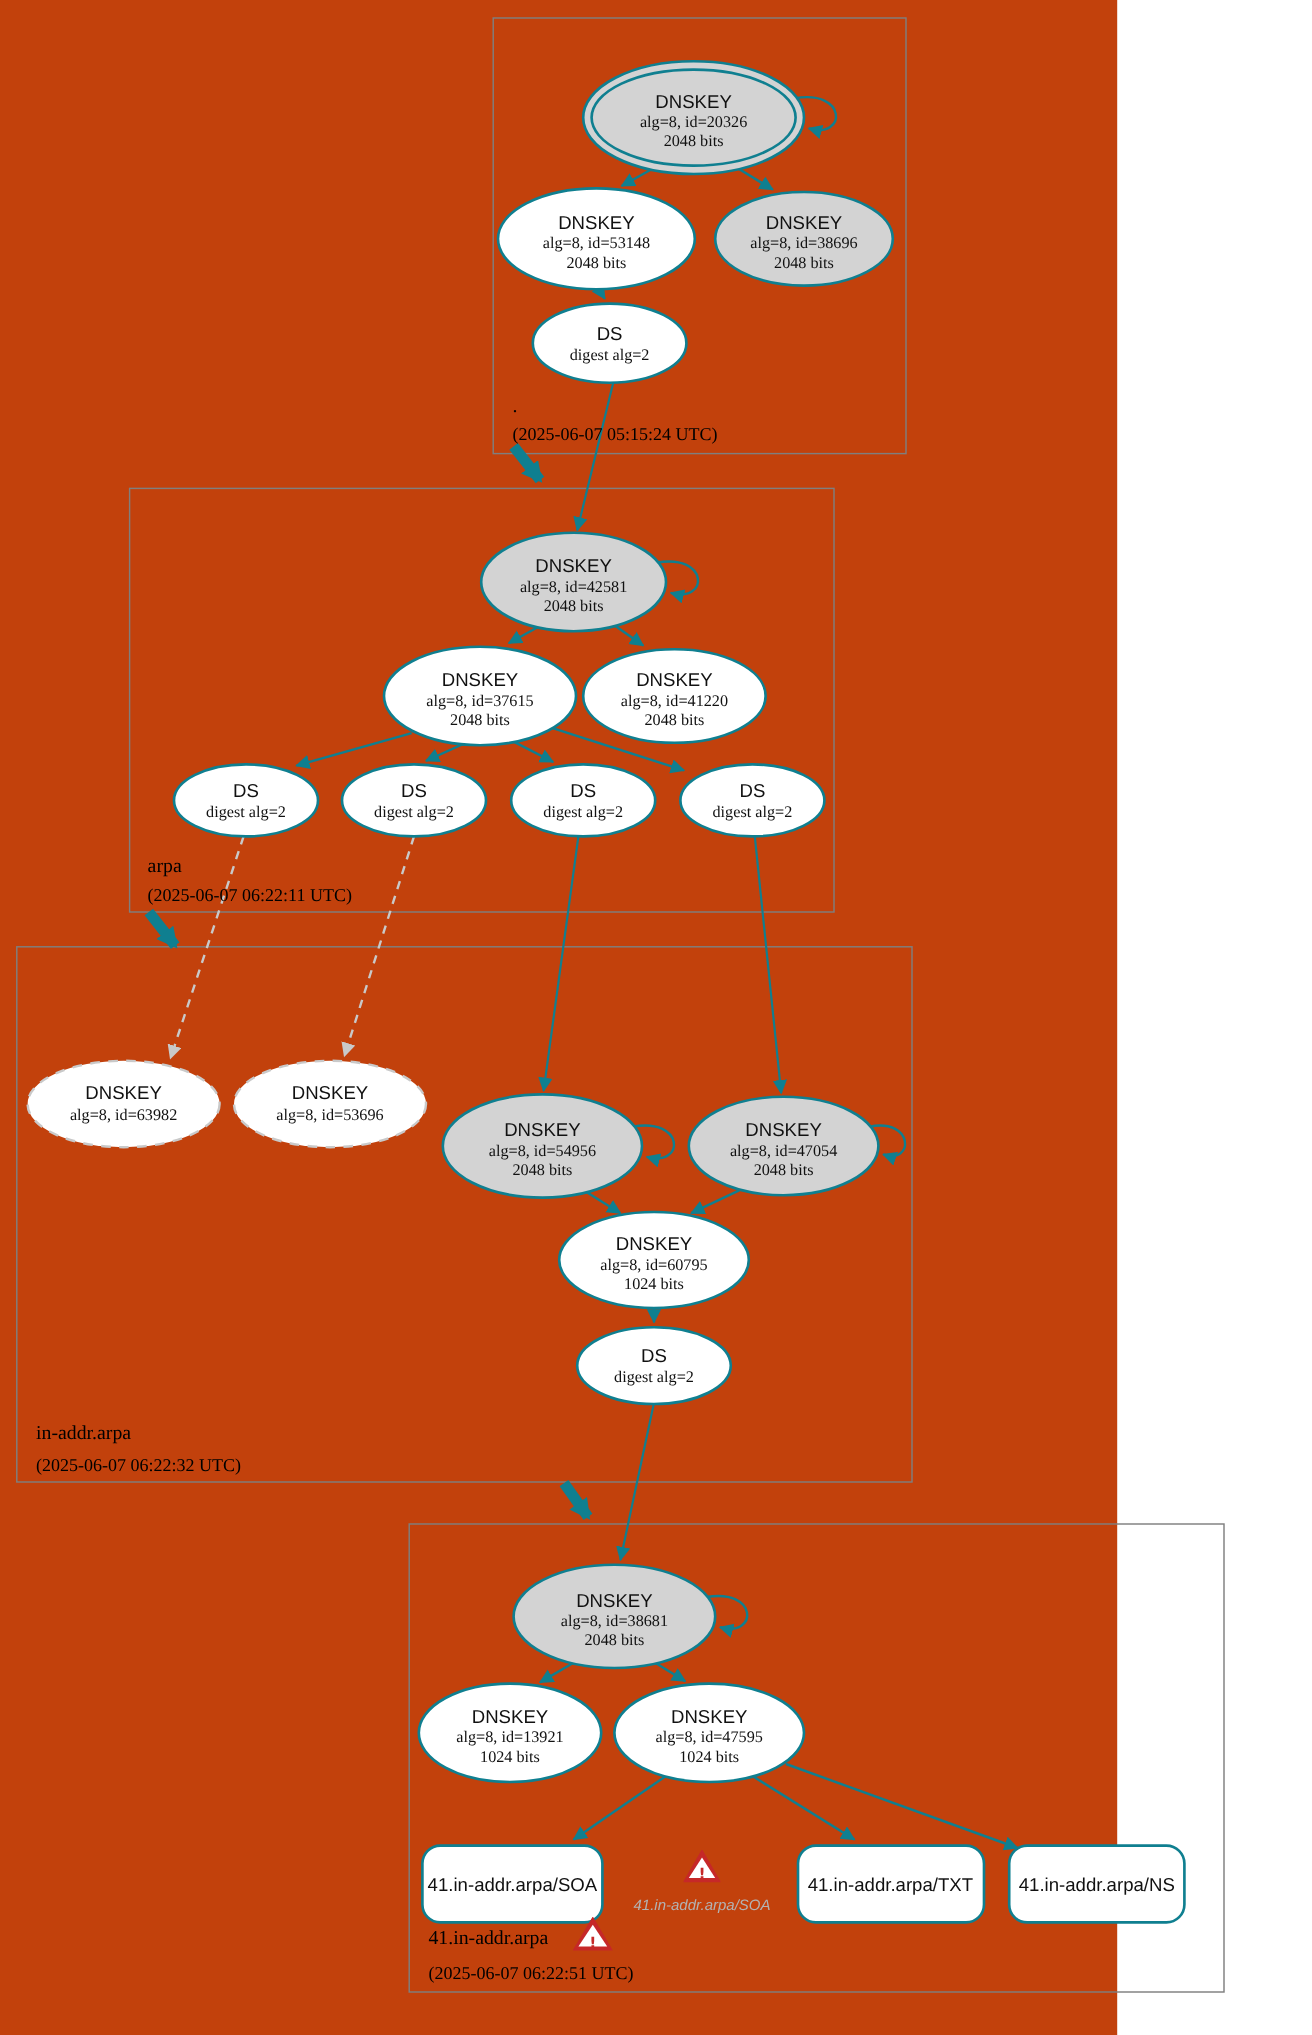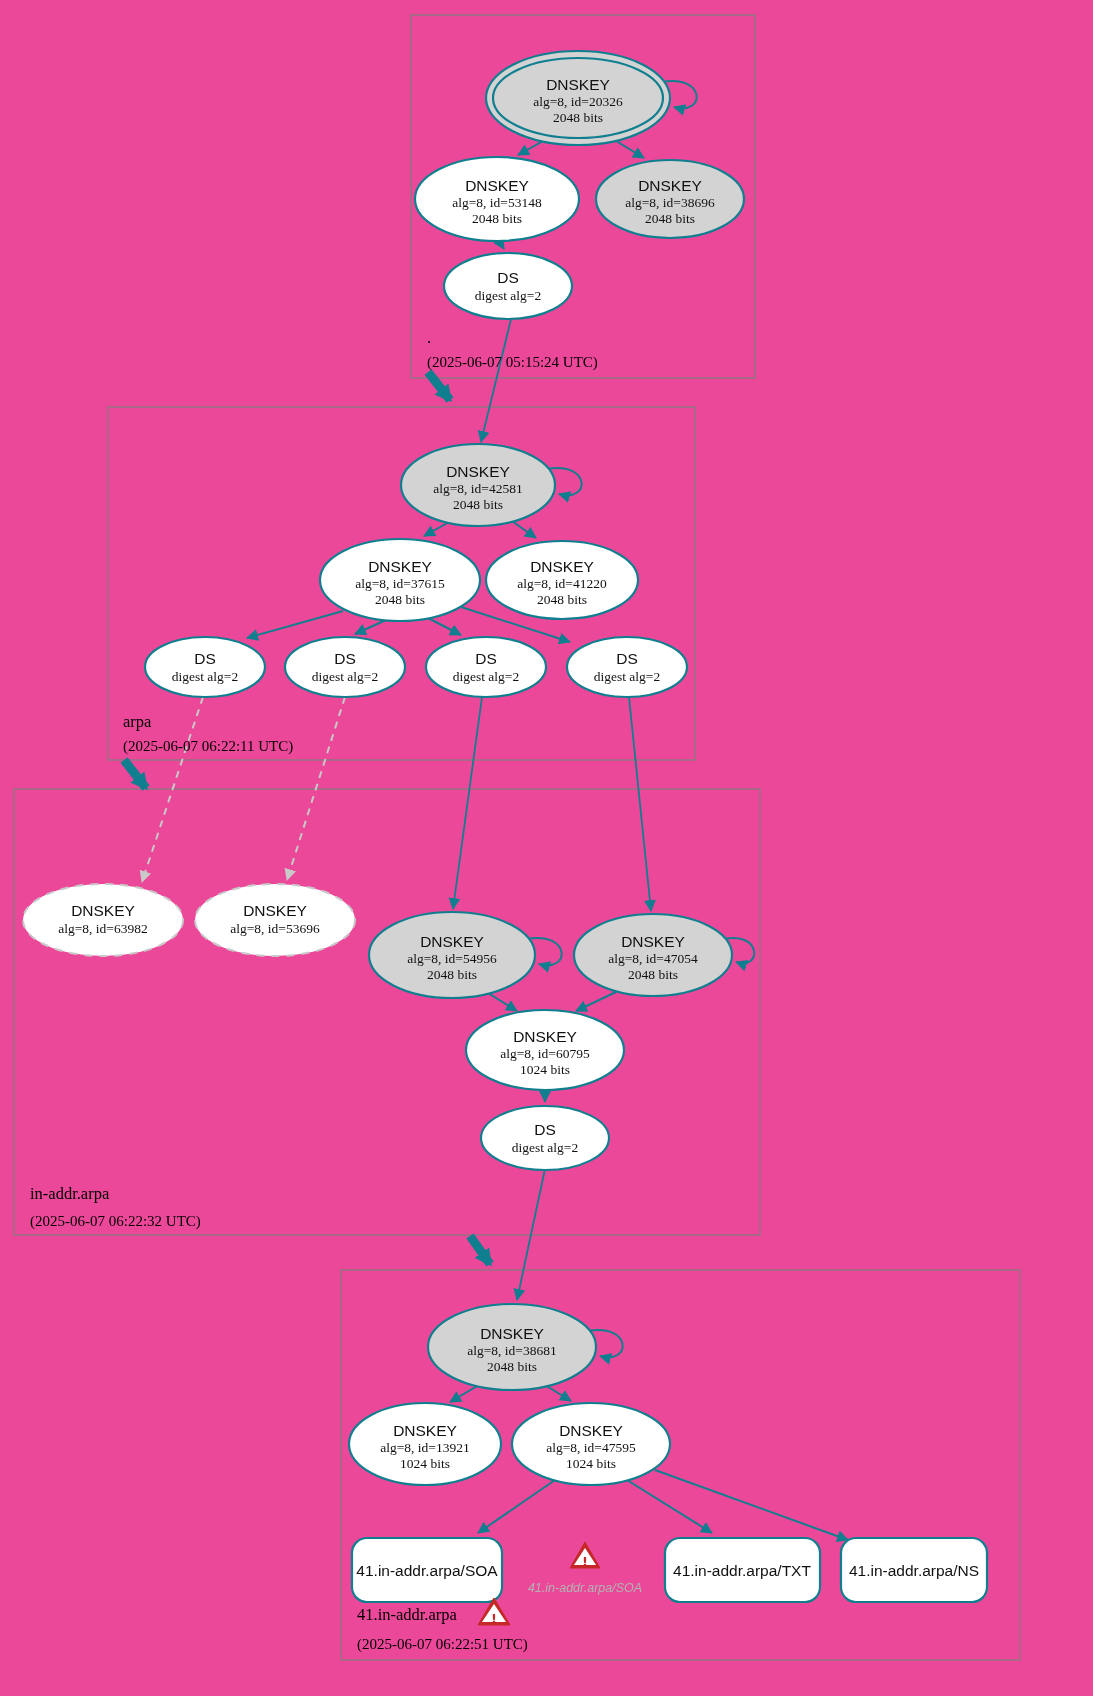--- a/index.html
+++ b/index.html
@@ -1,16 +1,16 @@
 <!DOCTYPE html>
 <html><head>
 <meta charset="utf-8">
 <style>
   html,body{margin:0;padding:0;background:#ffffff;}
-  .stage{position:relative;width:1093px;height:1696px;background:#ec4899;text-decoration:underline;}
+  .stage{position:relative;width:931px;height:1696px;background:#c2410c;text-decoration:underline;}
   svg{display:block;}
   .zone-box{fill:none;stroke:#7f7f7f;stroke-width:1.2;}
   .node-title{font-family:"Liberation Sans",sans-serif;font-size:15.5px;fill:#111;text-anchor:middle;}
   .node-detail{font-family:"Liberation Serif",serif;font-size:13.5px;fill:#111;text-anchor:middle;}
   .zone-name{font-family:"Liberation Serif",serif;font-size:16.5px;fill:#000;text-anchor:start;}
   .zone-ts{font-family:"Liberation Serif",serif;font-size:15px;fill:#000;text-anchor:start;}
   .edge{stroke:#0f7f90;stroke-width:2;fill:none;}
   .edge-thin{stroke:#0f7f90;stroke-width:1.8;fill:none;}
   .edge-dashed{stroke:#c9c9c9;stroke-width:2;fill:none;stroke-dasharray:7 6;}
   .edge-thick{stroke:#0f7f90;stroke-width:9;fill:none;}

